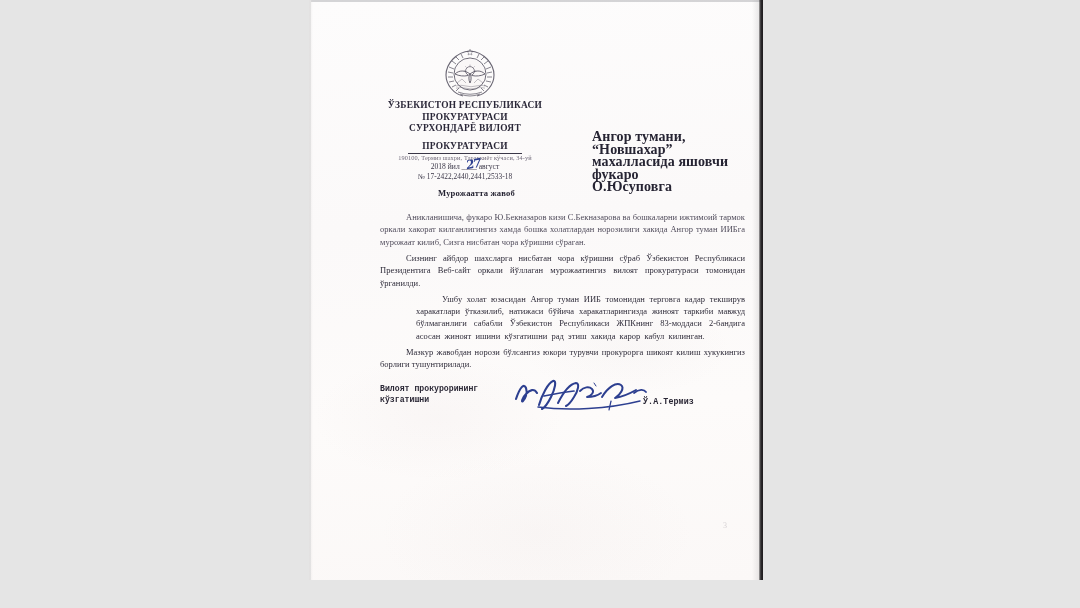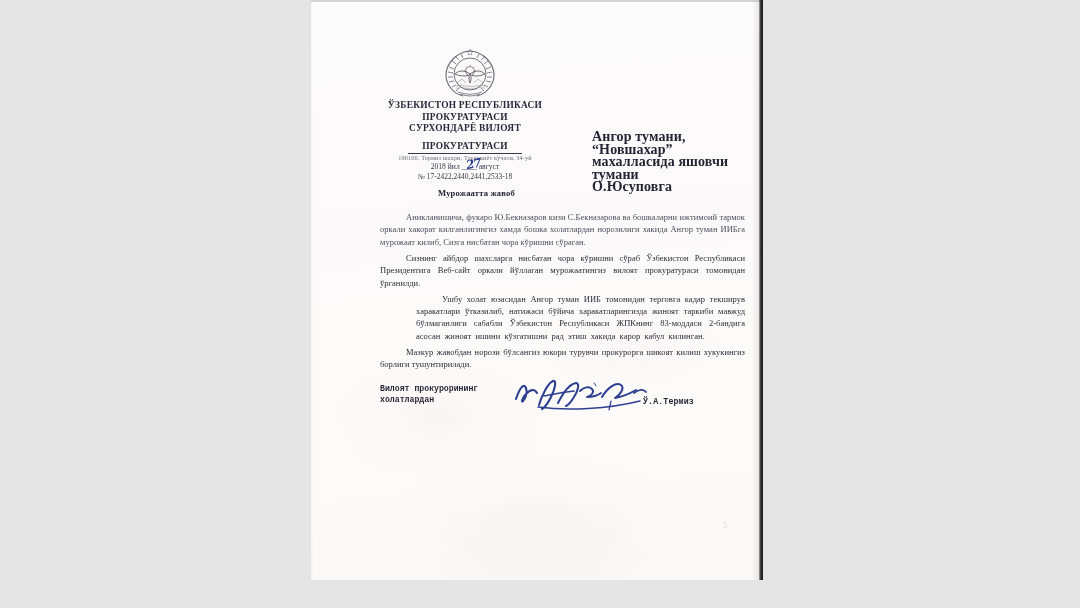--- a/index.html
+++ b/index.html
@@ -311,37 +311,37 @@
     <div class="lh-small">190100, Термиз шахри, Тараккиёт кўчаси, 34-уй</div>
     <div class="lh-date">
       <span>2018 йил ____ август</span>
       <span class="hand-day">27</span>
     </div>
     <div class="lh-num">№ 17-2422,2440,2441,2533-18</div>
   </div>
 
   <div id="addressee">
     <div>Ангор тумани, “Новшахар”</div>
-    <div>махалласида яшовчи тумани</div>
+    <div>махалласида яшовчи фукаро</div>
     <div>О.Юсуповга</div>
   </div>
 
   <div id="subject">Мурожаатта жавоб</div>
 
   <div id="body">
     <p class="para faded">Аникланишича, фукаро Ю.Бекназаров кизи С.Бекназарова ва бошкаларни ижтимоий тармок оркали хакорат килганлигингиз хамда бошка холатлардан норозилиги хакида Ангор туман ИИБга мурожаат килиб, Сизга нисбатан чора кўришни сўраган.</p>
     <p class="para">Сизнинг айбдор шахсларга нисбатан чора кўришни сўраб Ўзбекистон Республикаси Президентига Веб-сайт оркали йўллаган мурожаатингиз вилоят прокуратураси томонидан ўрганилди.</p>
     <p class="para spread">Ушбу холат юзасидан Ангор туман ИИБ томонидан терговга кадар текширув харакатлари ўтказилиб, натижаси бўйича харакатларингизда жиноят таркиби мавжуд бўлмаганлиги сабабли Ўзбекистон Республикаси ЖПКнинг 83-моддаси 2-бандига асосан жиноят ишини кўзгатишни рад этиш хакида карор кабул килинган.</p>
     <p class="para">Мазкур жавобдан норози бўлсангиз юкори турувчи прокурорга шикоят килиш хукукингиз борлиги тушунтирилади.</p>
   </div>
 
   <div id="signature-block">
     <div id="sig-title">
       <div>Вилоят прокурорининг</div>
-      <div>холатлардан</div>
+      <div>кўзгатишни</div>
     </div>
     <div id="signature-mark">
       <svg viewBox="0 0 160 34" width="160" height="34">
         <g fill="none" stroke="#2d3f90" stroke-linecap="round" stroke-linejoin="round">
           <path d="M8 22 C12 10 16 6 18 11 C20 16 17 22 15 24 C13 26 14 21 18 17 C22 13 26 11 29 16" stroke-width="2.1"></path>
           <path d="M31 28 C34 18 40 6 45 4 C49 3 47 12 43 20 C40 26 36 31 34 32" stroke-width="2.1"></path>
           <path d="M36 19 C46 17 56 15 66 14" stroke-width="1.7"></path>
           <path d="M50 26 C55 16 62 7 68 6 C72 6 70 14 66 20 C63 25 60 28 58 29" stroke-width="2"></path>
           <path d="M72 14 C76 10 81 9 84 12 C87 15 83 19 79 20 C84 20 89 19 93 16" stroke-width="1.9"></path>
           <path d="M94 20 C100 10 108 5 113 8 C117 11 112 18 107 21 C113 20 121 17 128 13" stroke-width="2"></path>

